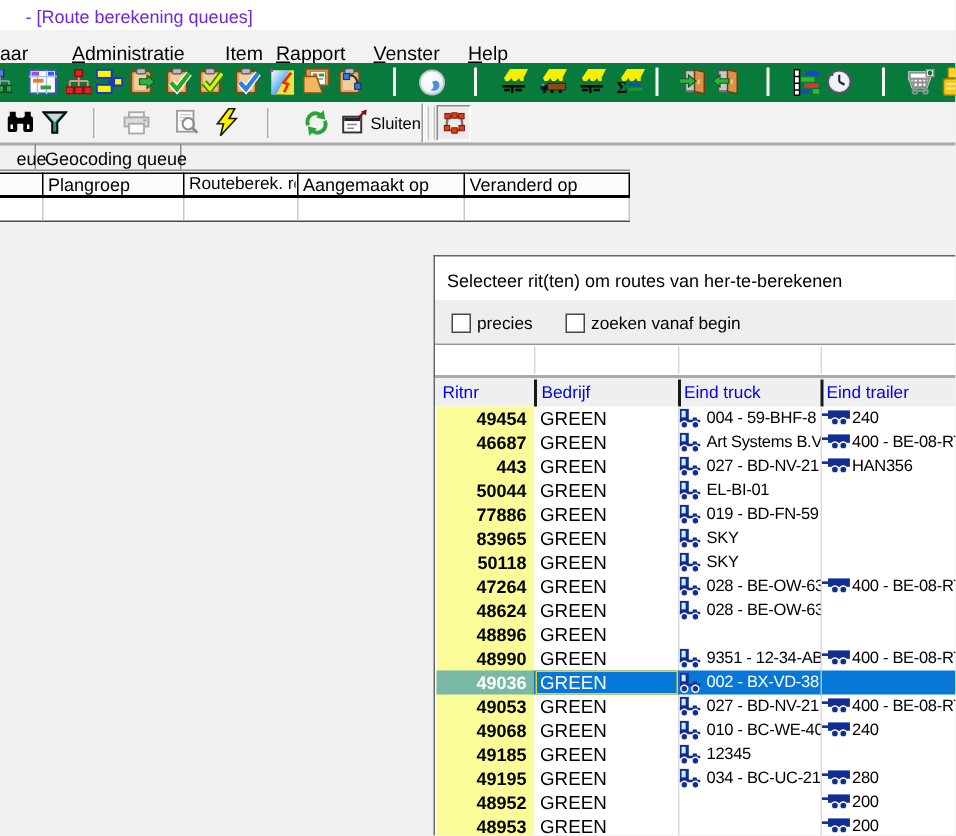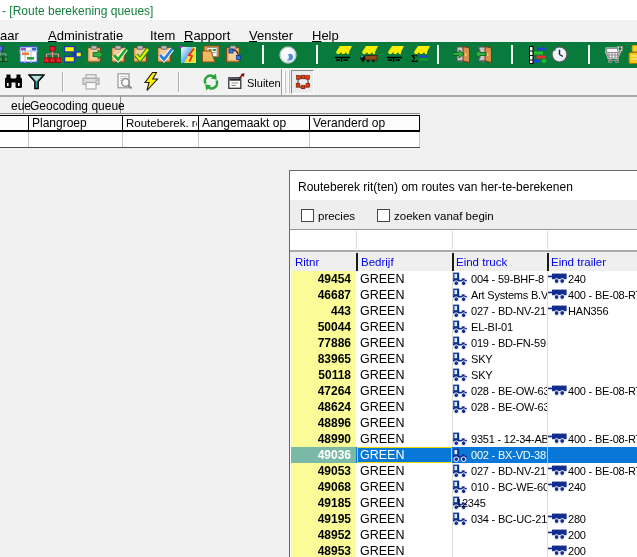--- a/index.html
+++ b/index.html
@@ -11,21 +11,21 @@
 .mi{position:absolute;top:28px;font-size:13px}
 .gsep{position:absolute;top:45px;width:2px;height:19px;background:#f4f8f4}
 .tsep{position:absolute;top:72px;width:1px;height:20px;background:#b0b0b0;box-shadow:1px 0 0 #fdfdfd}
 .hv{position:absolute;background:#000;width:1px}
 .thx{position:absolute;top:117px;height:13px;line-height:13px;font-size:12px;white-space:nowrap;overflow:hidden}
 .gh{position:absolute;top:256px;font-size:11.5px;color:#0000f0;height:12px;line-height:12px}
 u{text-decoration:underline}
 </style></head><body>
 
 <div class="ab" style="left:0;top:0;width:637px;height:20px;background:#fff"></div>
-<div class="ab" style="left:2px;top:4px;font-size:12px;color:#15803d">- [Route berekening queues]</div>
+<div class="ab" style="left:17px;top:4px;font-size:12px;color:#6d28d9">- [Route berekening queues]</div>
 
 <div class="ab" style="left:0;top:20px;width:637px;height:22px;background:#f2f2f2"></div>
 <div class="mi" style="left:0px">aar</div>
 <div class="mi" style="left:48px"><u>A</u>dministratie</div>
 <div class="mi" style="left:150px">Item</div>
 <div class="mi" style="left:184px"><u>R</u>apport</div>
 <div class="mi" style="left:249px"><u>V</u>enster</div>
 <div class="mi" style="left:312px"><u>H</u>elp</div>
 
 <div class="ab" style="left:0;top:42px;width:637px;height:26px;background:#087b3c"></div>
@@ -293,21 +293,21 @@
 <div class="ab" style="left:122px;top:132px;width:1px;height:15px;background:#c8c8c8"></div>
 <div class="ab" style="left:198px;top:132px;width:1px;height:15px;background:#c8c8c8"></div>
 <div class="ab" style="left:309px;top:132px;width:1px;height:15px;background:#c8c8c8"></div>
 <div class="ab" style="left:419px;top:132px;width:1px;height:15px;background:#c8c8c8"></div>
 <div class="thx" style="left:32px">Plangroep</div>
 <div class="thx" style="left:126px;width:71px;font-size:11.5px">Routeberek. re:</div>
 <div class="thx" style="left:202px">Aangemaakt op</div>
 <div class="thx" style="left:313px">Veranderd op</div>
 
 <div class="ab" style="left:289px;top:170px;width:348px;height:387px;background:#fff;border-left:1px solid #666;border-top:1px solid #666"></div>
-<div class="ab" style="left:298px;top:180px;font-size:12px">Routeberek rit(ten) om routes van her-te-berekenen</div>
+<div class="ab" style="left:298px;top:180px;font-size:12px">Selecteer rit(ten) om routes van her-te-berekenen</div>
 <div class="ab" style="left:290px;top:200px;width:347px;height:29px;background:#eee"></div>
 <div class="ab" style="left:301px;top:209px;width:13px;height:13px;background:#fff;border:1px solid #454545"></div>
 <div class="ab" style="left:318px;top:210px;font-size:11.5px">precies</div>
 <div class="ab" style="left:377px;top:209px;width:13px;height:13px;background:#fff;border:1px solid #454545"></div>
 <div class="ab" style="left:394px;top:210px;font-size:11.5px">zoeken vanaf begin</div>
 <div class="ab" style="left:290px;top:229px;width:347px;height:1px;background:#969696"></div>
 <div class="ab" style="left:356px;top:231px;width:1px;height:18px;background:#d9d9d9"></div>
 <div class="ab" style="left:452px;top:231px;width:1px;height:18px;background:#d9d9d9"></div>
 <div class="ab" style="left:547px;top:231px;width:1px;height:18px;background:#d9d9d9"></div>
 <div class="ab" style="left:290px;top:250px;width:347px;height:2px;background:#ababab"></div>
@@ -506,39 +506,39 @@
 <div class="ab num" style="left:291px;top:479px">49068</div>
 <div class="ab co" style="left:360px;top:479px">GREEN</div>
 <svg class="ab" style="left:453px;top:480px" width="15" height="14" viewBox="0 0 15 14">
     <rect x="0.2" y="0.6" width="6" height="8.8" fill="#122d91"></rect>
     <rect x="1.4" y="1.9" width="2.7" height="4.3" fill="#c9effb"></rect>
     <rect x="0.2" y="7.8" width="13.6" height="1.7" fill="#122d91"></rect>
     <rect x="8.8" y="6.3" width="2.8" height="1.7" fill="#122d91"></rect>
     <circle cx="3.2" cy="11.2" r="2.3" fill="#122d91" stroke="#f6f6f6" stroke-width="1"></circle>
     <circle cx="10.6" cy="11.2" r="2.3" fill="#122d91" stroke="#f6f6f6" stroke-width="1"></circle>
   </svg>
-<div class="ab tx" style="left:471px;top:479px">010 - BC-WE-60</div>
+<div class="ab tx" style="left:471px;top:479px">010 - BC-WE-40</div>
 <svg class="ab" style="left:548px;top:481px" width="19" height="12" viewBox="0 0 19 12">
     <rect x="4" y="0.6" width="14.6" height="5.6" fill="#122d91"></rect>
     <rect x="0" y="2.6" width="4.2" height="1.7" fill="#122d91"></rect>
     <circle cx="8.6" cy="8" r="2.4" fill="#122d91" stroke="#f6f6f6" stroke-width="1"></circle>
     <circle cx="14.2" cy="8" r="2.4" fill="#122d91" stroke="#f6f6f6" stroke-width="1"></circle>
   </svg>
 <div class="ab tx2" style="left:568px;top:479px">240</div>
 <div class="ab num" style="left:291px;top:495px">49185</div>
 <div class="ab co" style="left:360px;top:495px">GREEN</div>
 <svg class="ab" style="left:453px;top:496px" width="15" height="14" viewBox="0 0 15 14">
     <rect x="0.2" y="0.6" width="6" height="8.8" fill="#122d91"></rect>
     <rect x="1.4" y="1.9" width="2.7" height="4.3" fill="#c9effb"></rect>
     <rect x="0.2" y="7.8" width="13.6" height="1.7" fill="#122d91"></rect>
     <rect x="8.8" y="6.3" width="2.8" height="1.7" fill="#122d91"></rect>
     <circle cx="3.2" cy="11.2" r="2.3" fill="#122d91" stroke="#f6f6f6" stroke-width="1"></circle>
     <circle cx="10.6" cy="11.2" r="2.3" fill="#122d91" stroke="#f6f6f6" stroke-width="1"></circle>
   </svg>
-<div class="ab tx" style="left:456px;top:495px">12345</div>
+<div class="ab tx" style="left:471px;top:495px">12345</div>
 <div class="ab num" style="left:291px;top:511px">49195</div>
 <div class="ab co" style="left:360px;top:511px">GREEN</div>
 <svg class="ab" style="left:453px;top:512px" width="15" height="14" viewBox="0 0 15 14">
     <rect x="0.2" y="0.6" width="6" height="8.8" fill="#122d91"></rect>
     <rect x="1.4" y="1.9" width="2.7" height="4.3" fill="#c9effb"></rect>
     <rect x="0.2" y="7.8" width="13.6" height="1.7" fill="#122d91"></rect>
     <rect x="8.8" y="6.3" width="2.8" height="1.7" fill="#122d91"></rect>
     <circle cx="3.2" cy="11.2" r="2.3" fill="#122d91" stroke="#f6f6f6" stroke-width="1"></circle>
     <circle cx="10.6" cy="11.2" r="2.3" fill="#122d91" stroke="#f6f6f6" stroke-width="1"></circle>
   </svg>

